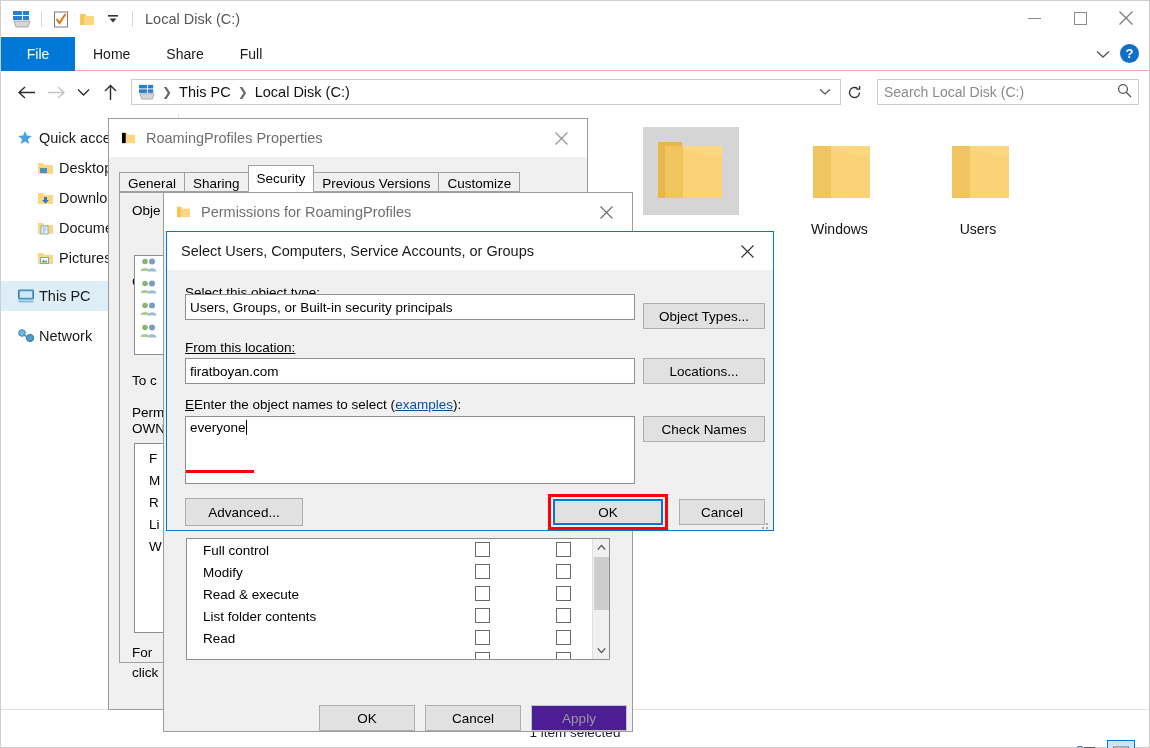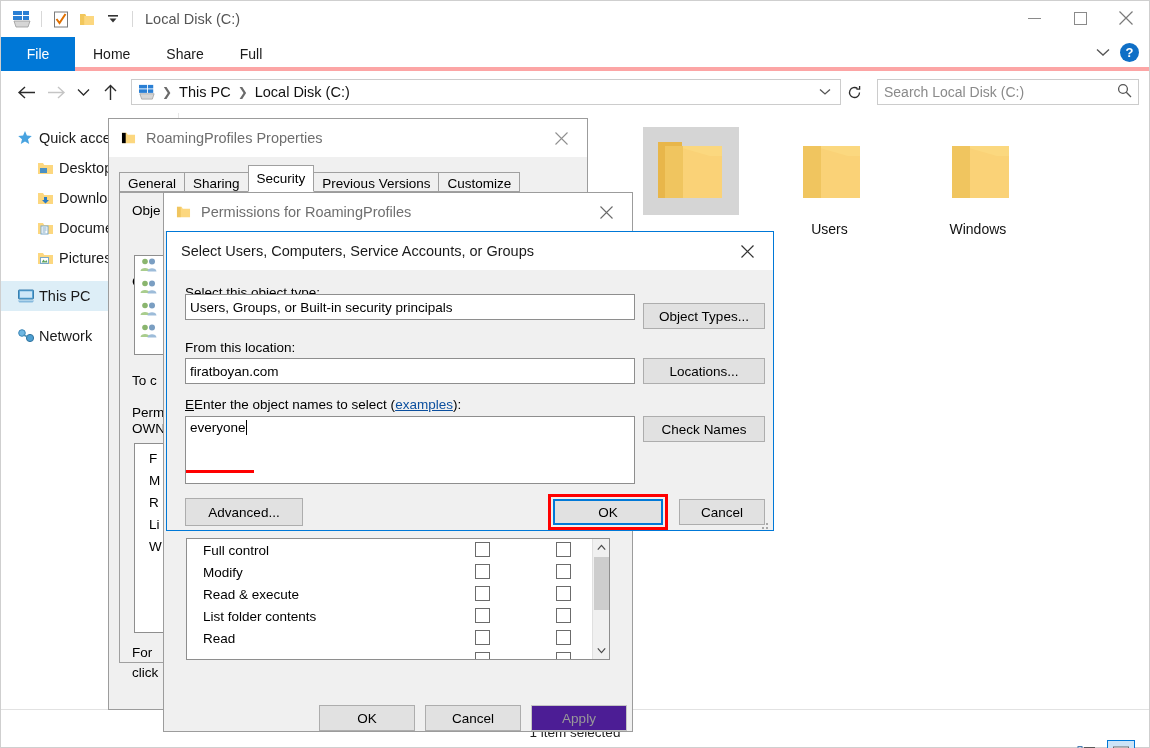--- a/index.html
+++ b/index.html
@@ -27,21 +27,21 @@
   .tb-title {
     font-size: 14.5px; color: #555; margin-left: 6px; white-space: nowrap;
   }
   .wbtns { position: absolute; right: 0; top: 0; display: flex; height: 34px; }
   .wbtn { width: 46px; height: 34px; display: flex; align-items: center; justify-content: center; }
   .wbtn svg { display: block; }
 
   
   .ribbon {
     position: absolute; left: 0; top: 36px; width: 1148px; height: 34px;
-    background: #fff; border-bottom: 4px solid #fca5a5;
+    background: #fff; border-bottom: 1px solid #fca5a5;
     display: flex; align-items: stretch;
   }
   .rtab {
     display: flex; align-items: center; justify-content: center;
     font-size: 14px; color: #1a1a1a; padding: 0 18px; height: 34px;
   }
   .rtab.file { background: #0078d7; color: #fff; width: 74px; padding: 0; }
   .ribbon-right { margin-left: auto; display: flex; align-items: center; padding-right: 10px; gap: 10px; }
   .help-circle {
     width: 19px; height: 19px; border-radius: 50%; background: #0f6fc6;
@@ -359,39 +359,39 @@
           <span class="ico-wrap">
             <svg width="78" height="70" viewBox="0 0 78 70">
               <path d="M6 6 L30 6 L30 62 L6 62 Z" fill="#e8b64a"></path>
               <path d="M13 10 L70 10 L70 60 L13 60 Z" fill="#fbd87f"></path>
               <path d="M30 12 L30 62 L70 62 L70 20 L58 20 Z" fill="#fad277"></path>
               <path d="M13 10 L31 10 L31 62 L13 62 Z" fill="#f0c55f"></path>
             </svg>
           </span>
           <span class="lbl"></span>
         </div>
+        <div class="ftile" style="margin-left:18px;">
+          <span class="ico-wrap">
+            <svg width="78" height="70" viewBox="0 0 78 70">
+              <path d="M13 10 L70 10 L70 60 L13 60 Z" fill="#fbd87f"></path>
+              <path d="M30 12 L30 62 L70 62 L70 20 L58 20 Z" fill="#fad277"></path>
+              <path d="M13 10 L31 10 L31 62 L13 62 Z" fill="#f0c55f"></path>
+            </svg>
+          </span>
+          <span class="lbl">Windows</span>
+        </div>
         <div class="ftile" style="margin-left:8px;">
           <span class="ico-wrap">
             <svg width="78" height="70" viewBox="0 0 78 70">
               <path d="M13 10 L70 10 L70 60 L13 60 Z" fill="#fbd87f"></path>
               <path d="M30 12 L30 62 L70 62 L70 20 L58 20 Z" fill="#fad277"></path>
               <path d="M13 10 L31 10 L31 62 L13 62 Z" fill="#f0c55f"></path>
             </svg>
           </span>
           <span class="lbl">Users</span>
-        </div>
-        <div class="ftile" style="margin-left:18px;">
-          <span class="ico-wrap">
-            <svg width="78" height="70" viewBox="0 0 78 70">
-              <path d="M13 10 L70 10 L70 60 L13 60 Z" fill="#fbd87f"></path>
-              <path d="M30 12 L30 62 L70 62 L70 20 L58 20 Z" fill="#fad277"></path>
-              <path d="M13 10 L31 10 L31 62 L13 62 Z" fill="#f0c55f"></path>
-            </svg>
-          </span>
-          <span class="lbl">Windows</span>
         </div>
       </div>
     </div>
 
     <div class="statusbar">
       <span class="st-item">6 items</span>
       <span class="st-sep"></span>
       <span class="st-item">1 item selected</span>
       <span class="viewbtns">
         <span class="vbtn">
@@ -561,21 +561,21 @@
           </svg>
       </span>
     </div>
 
     <div class="dlg-body" style="position:absolute;left:0;top:38px;right:0;bottom:0;background:#f0f0f0;">
 
       <div class="w-label" style="position:absolute;left:18px;top:15px;">Select this object type:</div>
       <div class="w-input" style="position:absolute;left:18px;top:24px;width:450px;height:26px;">Users, Groups, or Built-in security principals</div>
       <div class="w-btn" style="position:absolute;left:476px;top:33px;width:122px;height:26px;">Object Types...</div>
 
-      <div class="w-label" style="position:absolute;left:18px;top:70px;">From this location:</div>
+      <div class="w-label" style="position:absolute;left:18px;top:70px;text-decoration:underline;">From this location:</div>
       <div class="w-input" style="position:absolute;left:18px;top:88px;width:450px;height:26px;">firatboyan.com</div>
       <div class="w-btn" style="position:absolute;left:476px;top:88px;width:122px;height:26px;">Locations...</div>
 
       <div class="w-label" style="position:absolute;left:18px;top:127px;">
         <span class="uline">E</span><span>Enter the object names to select (</span><a class="wlink" href="#">examples</a><span>):</span>
       </div>
 
       <div class="w-input" style="position:absolute;left:18px;top:146px;width:450px;height:68px;align-items:flex-start;padding:3px 4px;">
         <span>everyone</span>
           <span class="caret"></span>

